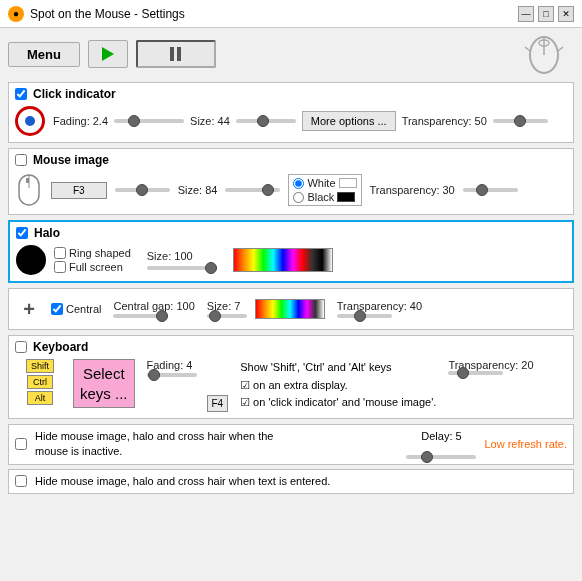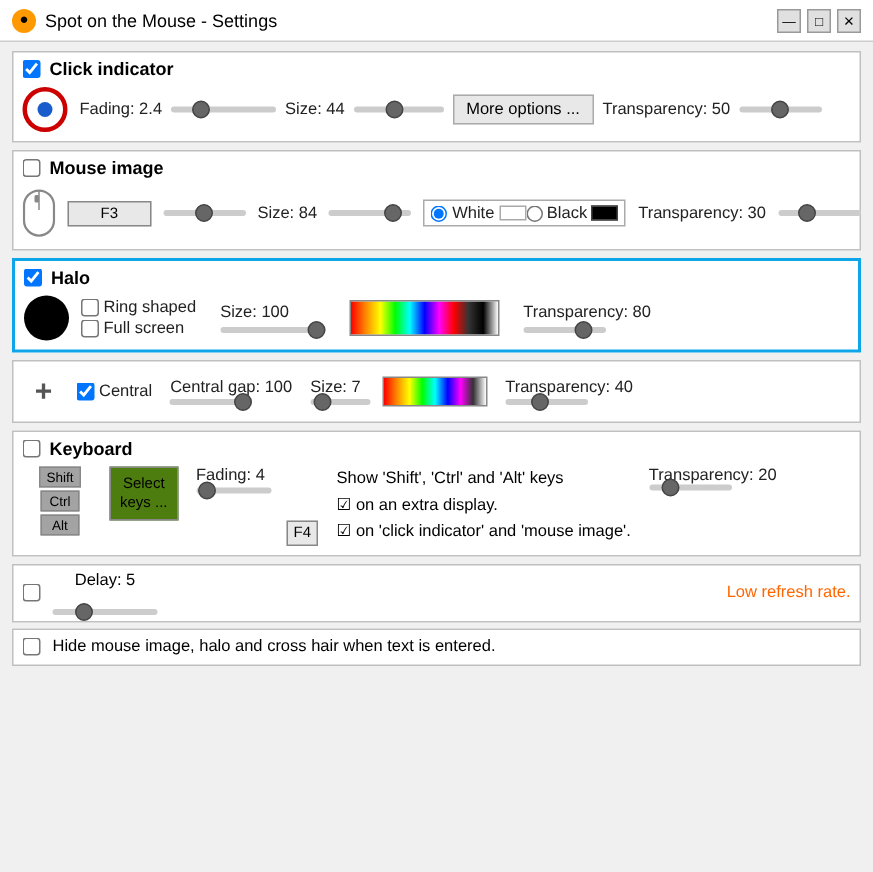--- a/index.html
+++ b/index.html
@@ -162,24 +162,23 @@
     }
     .f3-box {
       border: 1px solid #888;
       padding: 1px 4px;
       font-size: 10px;
       background: #e8e8e8;
     }
     
     .color-radio-group {
       display: flex;
-      flex-direction: row;
+      flex-direction: column;
       border: 1px solid #aaa;
       padding: 1px 4px;
-      align-items: flex-end;
     }
     .color-radio-row {
       display: flex; align-items: center; gap: 3px;
       padding: 1px 0;
     }
     .radio-white-bg {
       background: white;
       width: 18px; height: 10px;
       border: 1px solid #aaa;
     }
@@ -224,31 +223,31 @@
     }
     
     .keyboard-icon {
       width: 50px; height: 38px;
       display: flex; flex-direction: column; align-items: center;
       justify-content: flex-start;
       gap: 2px;
     }
     .key-btn {
       border: 1px solid #888;
-      background: #a3a3a3;
+      background: #fde047;
       padding: 1px 4px;
       font-size: 9px;
       min-width: 26px;
       text-align: center;
     }
     .select-keys-btn {
       border: 1px solid #888;
-      background: #4d7c0f;
+      background: #f9a8d4;
       padding: 4px 6px;
-      font-size: 10px;
+      font-size: 15px;
       cursor: pointer;
       line-height: 1.3;
       text-align: center;
     }
     .f4-box {
       border: 1px solid #888;
       padding: 1px 4px;
       font-size: 10px;
       background: #e8e8e8;
     }
@@ -293,20 +292,41 @@
   <span class="title-bar-title">Spot on the Mouse - Settings</span>
   <div class="title-bar-btns">
     <div class="title-btn">—</div>
     <div class="title-btn">□</div>
     <div class="title-btn">✕</div>
   </div>
 </div>
 
 <div class="main-content">
 
+  <div class="toolbar-row">
+    <button class="menu-btn">Menu</button>
+    <div class="play-btn" title="Play">
+      <div class="play-triangle"></div>
+    </div>
+    <div class="pause-btn" title="Pause">
+      <div class="pause-bars">
+        <div class="pause-bar"></div>
+        <div class="pause-bar"></div>
+      </div>
+    </div>
+    <div class="mouse-icon">
+      <svg width="55" height="42" viewBox="0 0 55 42">
+        <ellipse cx="27" cy="22" rx="14" ry="18" fill="none" stroke="#aaa" stroke-width="2"></ellipse>
+        <line x1="27" y1="4" x2="27" y2="22" stroke="#aaa" stroke-width="1.5"></line>
+        <ellipse cx="27" cy="10" rx="5" ry="3" fill="none" stroke="#aaa" stroke-width="1.5"></ellipse>
+        <line x1="13" y1="18" x2="8" y2="14" stroke="#aaa" stroke-width="1.5"></line>
+        <line x1="41" y1="18" x2="46" y2="14" stroke="#aaa" stroke-width="1.5"></line>
+      </svg>
+    </div>
+  </div>
 
   <div class="section">
     <div class="section-header">
       <input type="checkbox" checked="" style="">
       <span class="section-title">Click indicator</span>
     </div>
     <div class="section-body">
       <div class="click-indicator-icon">
         <div class="click-inner"></div>
       </div>
@@ -373,24 +393,20 @@
         <div class="checkbox-wrap">
           <input type="checkbox" style="">
           <span class="label-val">Full screen</span>
         </div>
       </div>
       <div style="display:flex;flex-direction:column;gap:4px;margin-left:8px;">
         <span class="label-val">Size: 100</span>
         <input type="range" min="0" max="100" value="100" style="width: 70px;">
       </div>
       <div class="rainbow-bar" style="margin-left:8px;cursor:pointer;"></div>
-      <div style="display:flex;flex-direction:column;gap:4px;margin-left:8px;">
-        <span class="label-val">Transparency: 80</span>
-        <input type="range" min="0" max="100" value="80" style="width: 55px;">
-      </div>
     </div>
   </div>
 
   <div class="section">
     <div class="section-body">
       <div class="crosshair-icon"></div>
       <div class="checkbox-wrap">
         <input type="checkbox" checked="" style="">
         <span class="label-val">Central</span>
       </div>
@@ -435,20 +451,22 @@
       </div>
       <div style="display:flex;flex-direction:column;gap:0;margin-left:4px;">
         <span class="label-val">Transparency: 20</span>
         <input type="range" min="0" max="100" value="20" style="width: 55px;">
       </div>
     </div>
   </div>
 
   <div class="bottom-section">
     <input type="checkbox" style="">
+    <span class="bottom-text" style="white-space:pre-line;flex:1;">Hide mouse image, halo and cross hair when the
+mouse is inactive.</span>
     <div style="display:flex;flex-direction:column;align-items:center;gap:13px;">
       <span class="delay-label">Delay: 5</span>
       <input type="range" min="0" max="20" value="5" style="width: 70px;">
     </div>
     <span class="low-refresh">Low refresh rate.</span>
   </div>
 
   <div class="bottom-section">
     <input type="checkbox" style="">
     <span class="bottom-text">Hide mouse image, halo and cross hair when text is entered.</span>

